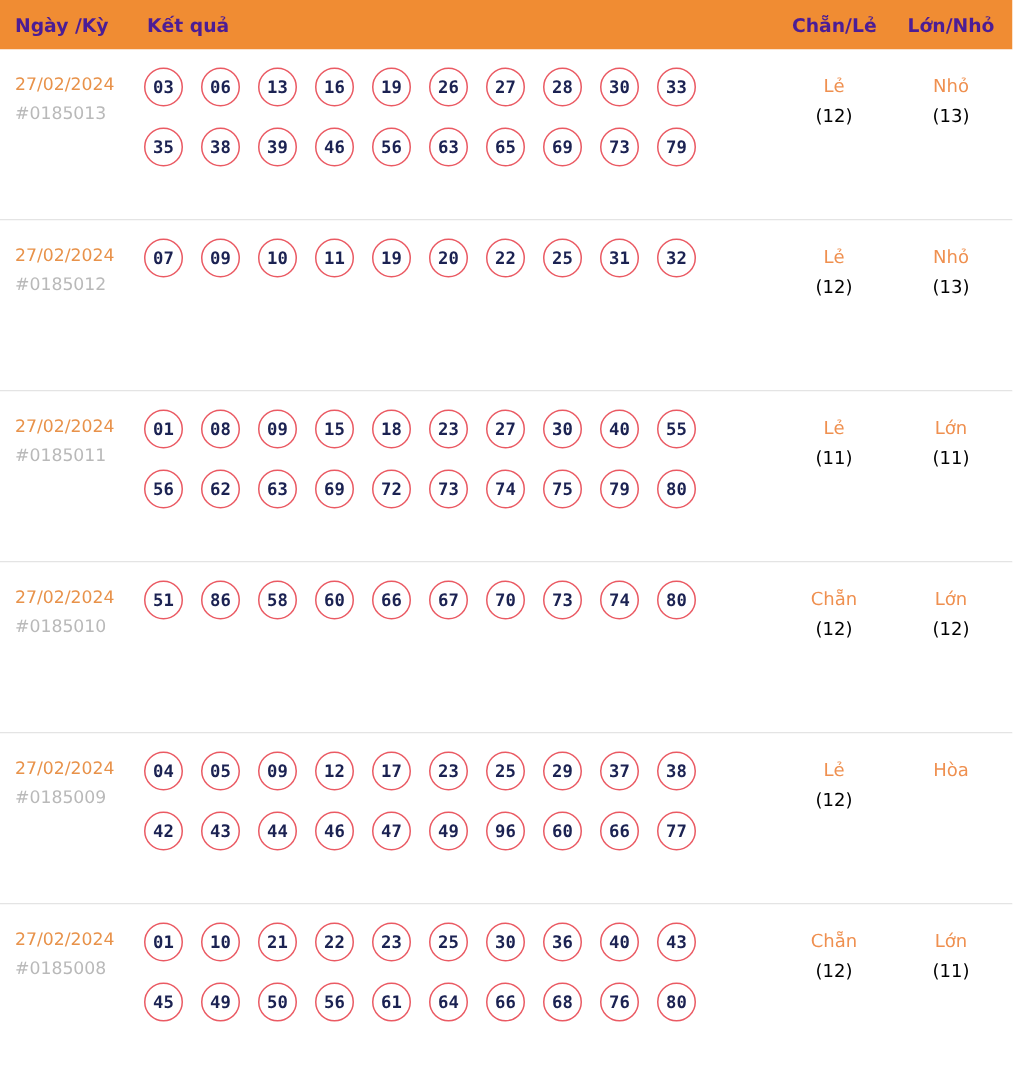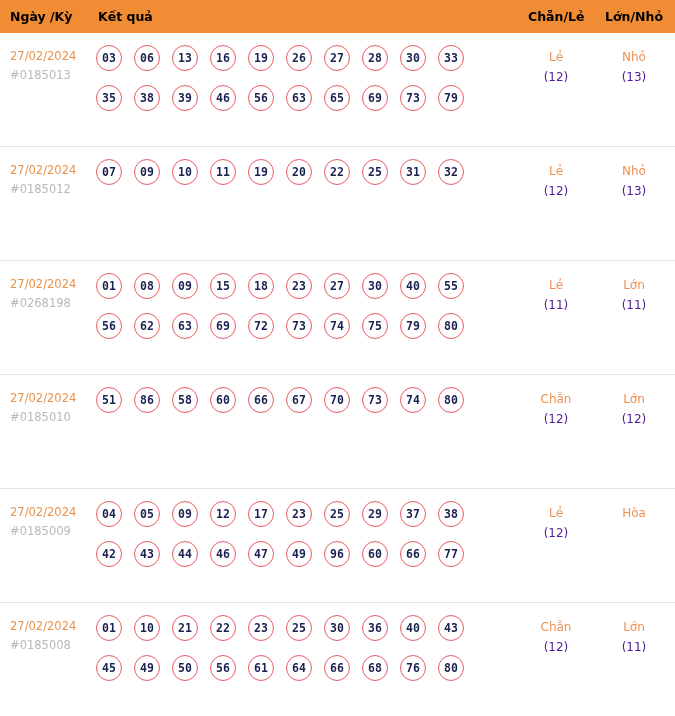--- a/index.html
+++ b/index.html
@@ -28,21 +28,21 @@
     color: #ffffff;
   }
   .table-header .th {
     position: absolute;
     top: 0;
     height: 48px;
     line-height: 33px;
     font-size: 12.5px;
     font-weight: bold;
     white-space: nowrap;
-    color: #000000;
+    color: #4c1d95;
   }
   .th-date   { left: 10px; }
   .th-result { left: 98px; }
   .th-oddeven{ left: 528px; }
   .th-bigsml { left: 605px; }
 
   
   .result-row {
     position: relative;
     height: 114px;
@@ -120,21 +120,21 @@
   .stat-label {
     display: block;
     font-size: 12px;
     color: #ef9050;
     line-height: 20px;
     white-space: nowrap;
   }
   .stat-count {
     display: block;
     font-size: 12px;
-    color: #4c1d95;
+    color: #000000;
     line-height: 20px;
     white-space: nowrap;
   }
   .stat-count:empty { display: none; }
 </style>
 </head>
 <body>
 
 <div class="results-table">
 
@@ -177,21 +177,21 @@
           <span class="stat-count">(12)</span>
         </div>
         <div class="cell-stat cell-bigsmall">
           <span class="stat-label">Nhỏ</span>
           <span class="stat-count">(13)</span>
         </div>
       </div>
       <div class="result-row">
         <div class="cell-date">
           <span class="date-text">27/02/2024</span>
-          <span class="draw-id">#0268198</span>
+          <span class="draw-id">#0185011</span>
         </div>
         <div class="cell-balls">
           <div class="ball-line"><span class="ball">01</span><span class="ball">08</span><span class="ball">09</span><span class="ball">15</span><span class="ball">18</span><span class="ball">23</span><span class="ball">27</span><span class="ball">30</span><span class="ball">40</span><span class="ball">55</span></div>
           <div class="ball-line"><span class="ball">56</span><span class="ball">62</span><span class="ball">63</span><span class="ball">69</span><span class="ball">72</span><span class="ball">73</span><span class="ball">74</span><span class="ball">75</span><span class="ball">79</span><span class="ball">80</span></div>
         </div>
         <div class="cell-stat cell-oddeven">
           <span class="stat-label">Lẻ</span>
           <span class="stat-count">(11)</span>
         </div>
         <div class="cell-stat cell-bigsmall">

